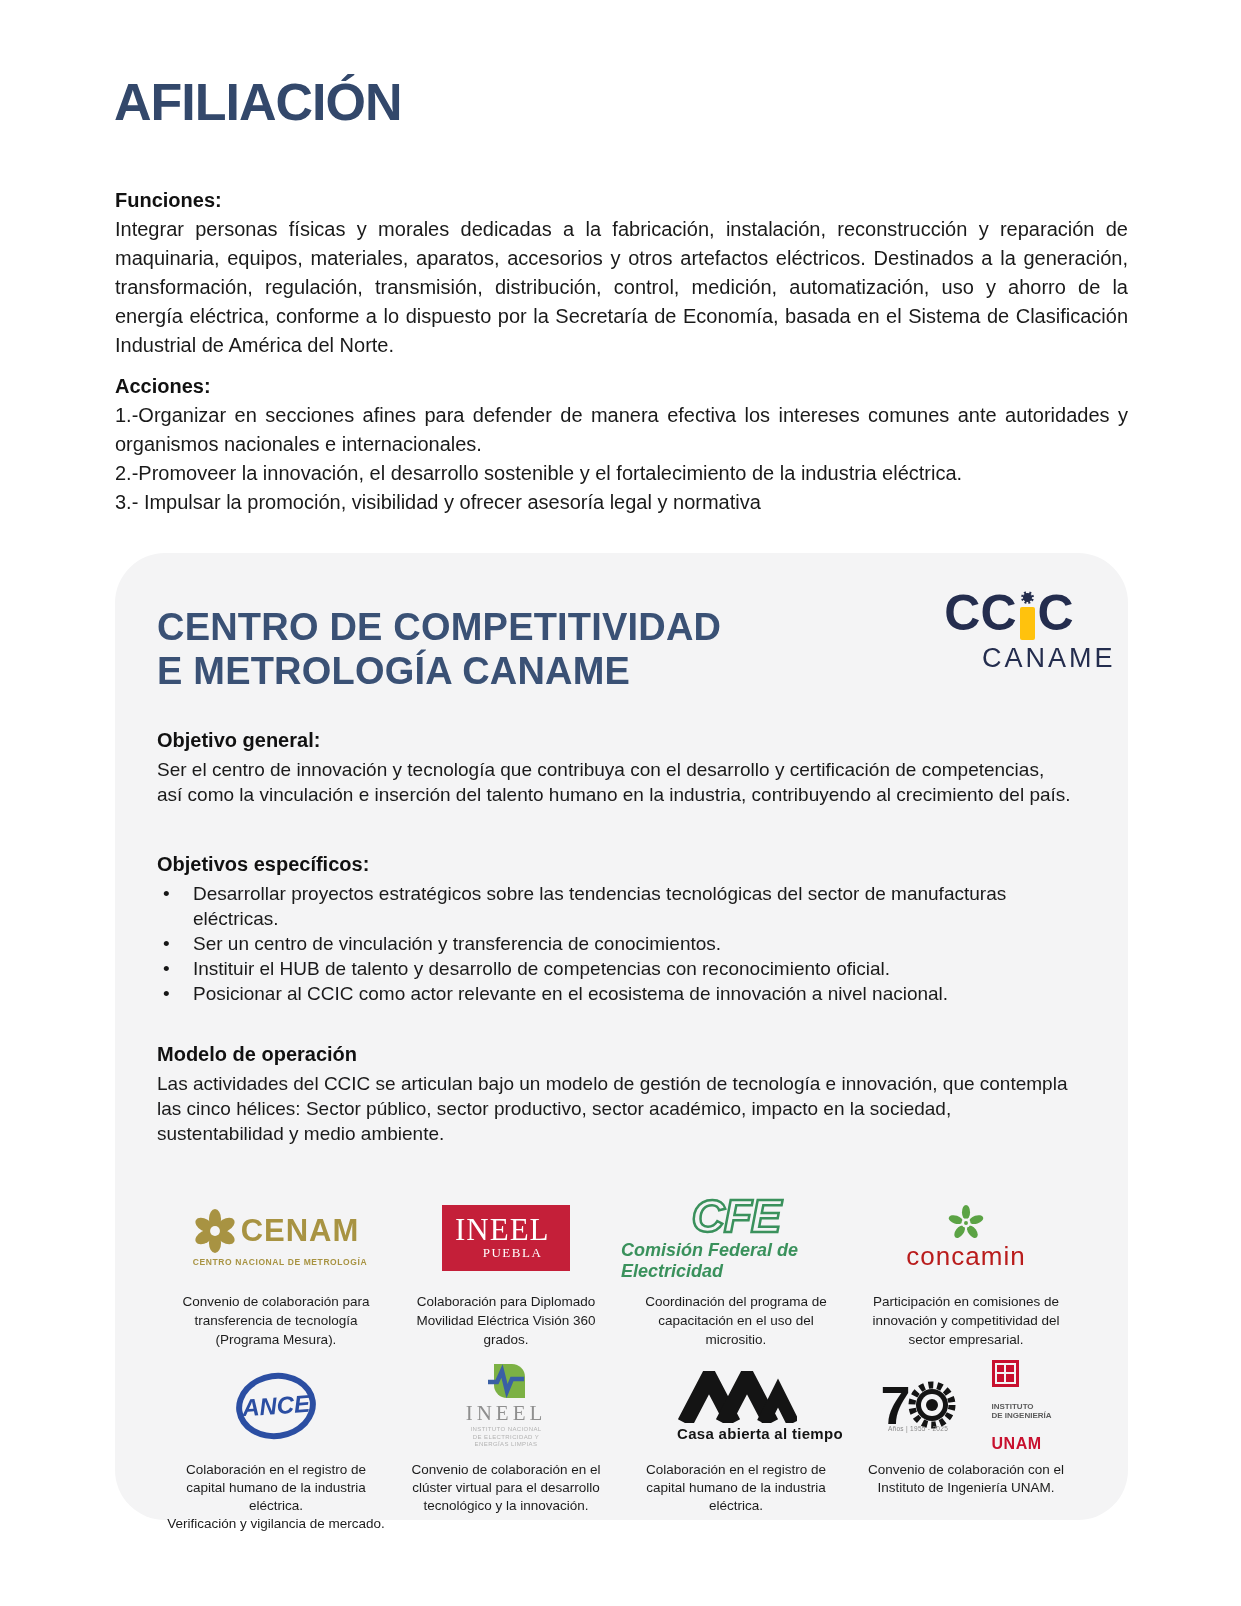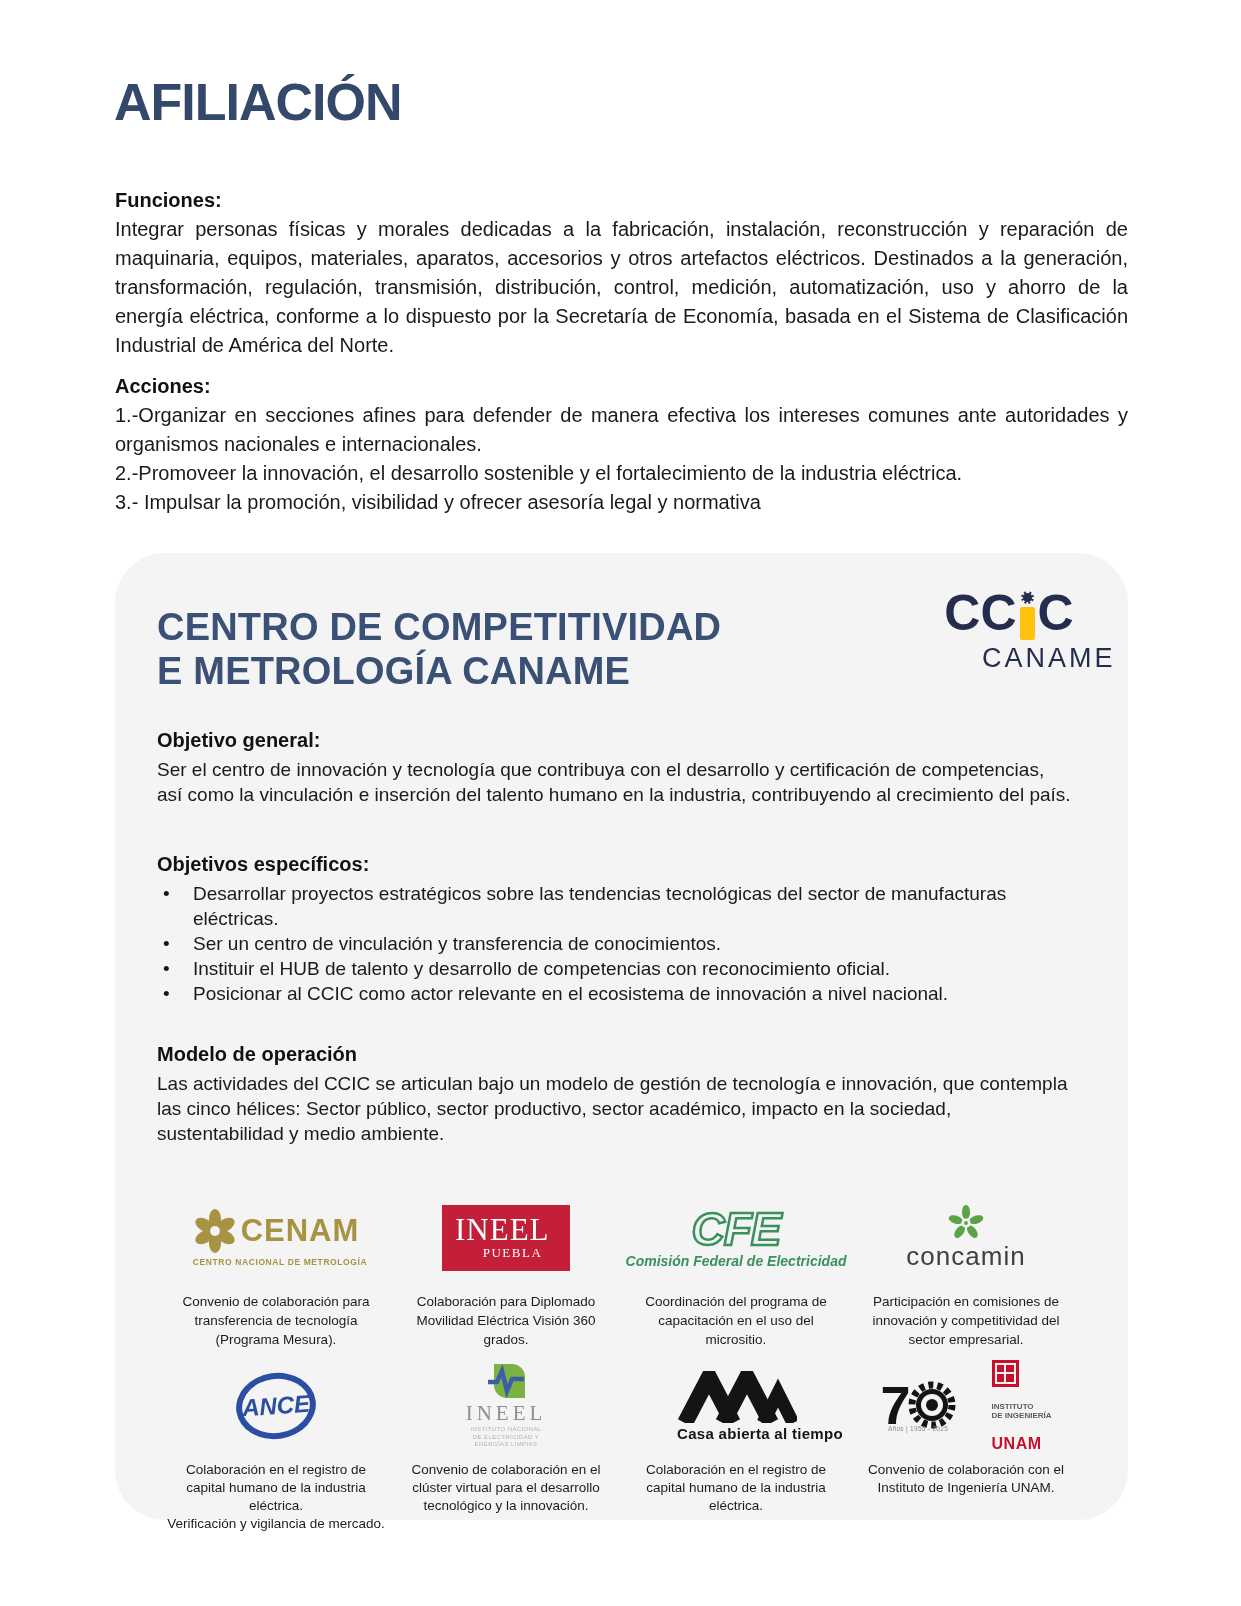--- a/index.html
+++ b/index.html
@@ -69,25 +69,25 @@
   .ibero-name { font-size:31px; letter-spacing:1px; line-height:30px; }
   .ibero-sub { font-size:13px; letter-spacing:1.5px;text-align:center; }
 
   
   .cfe-logo { display:flex; flex-direction:column; align-items:center; }
   .cfe-name { font-size:46px; font-weight:bold; font-style:italic; letter-spacing:-1px;
               line-height:44px; color:#3a915c; }
   @supports (-webkit-text-stroke: 2px red) {
     .cfe-name { color:#f4f4f5; -webkit-text-stroke:2.5px #3a915c; }
   }
-  .cfe-tag { font-size:14px; font-weight:bold; font-style:italic; color:#3a915c; margin-top:2px; }
+  .cfe-tag { font-size:18px; font-weight:bold; font-style:italic; color:#3a915c; margin-top:2px; }
 
   
   .concamin-logo { display:flex; flex-direction:column; align-items:center; }
-  .concamin-name { font-size:26px; color:#404040; letter-spacing:1px; margin-top:0; }
+  .concamin-name { font-size:26px; color:#b91c1c; letter-spacing:1px; margin-top:0; }
 
   
   .ance-ring { width:80px; height:66px; border:6px solid #2b4ea2; border-radius:50%;
                display:flex; align-items:center; justify-content:center; transform:rotate(-8deg);
                background:transparent; }
   .ance-name { font-style:italic; font-weight:bold; font-size:24px; color:#2b4ea2;
                transform:rotate(4deg); letter-spacing:0px; }
 
   
   .ineel-logo { display:flex; flex-direction:column; align-items:center; }

